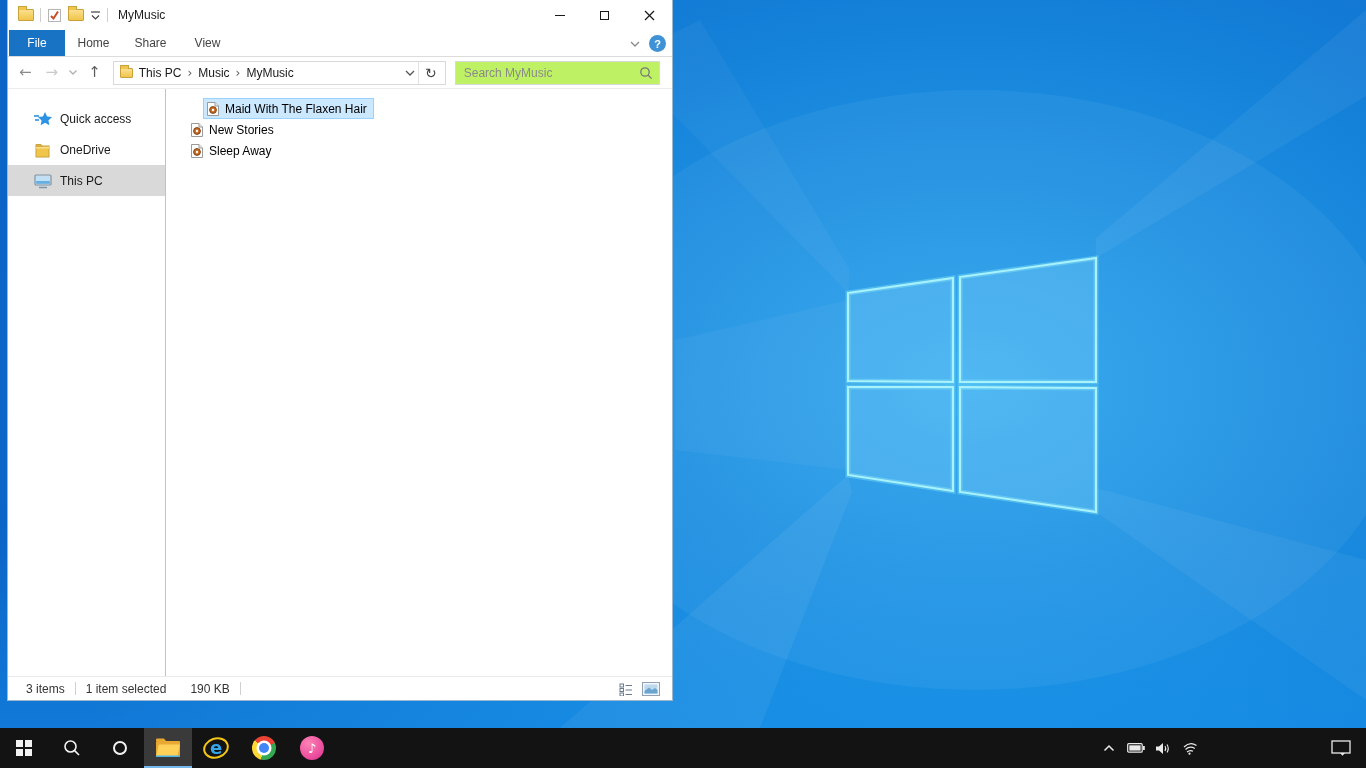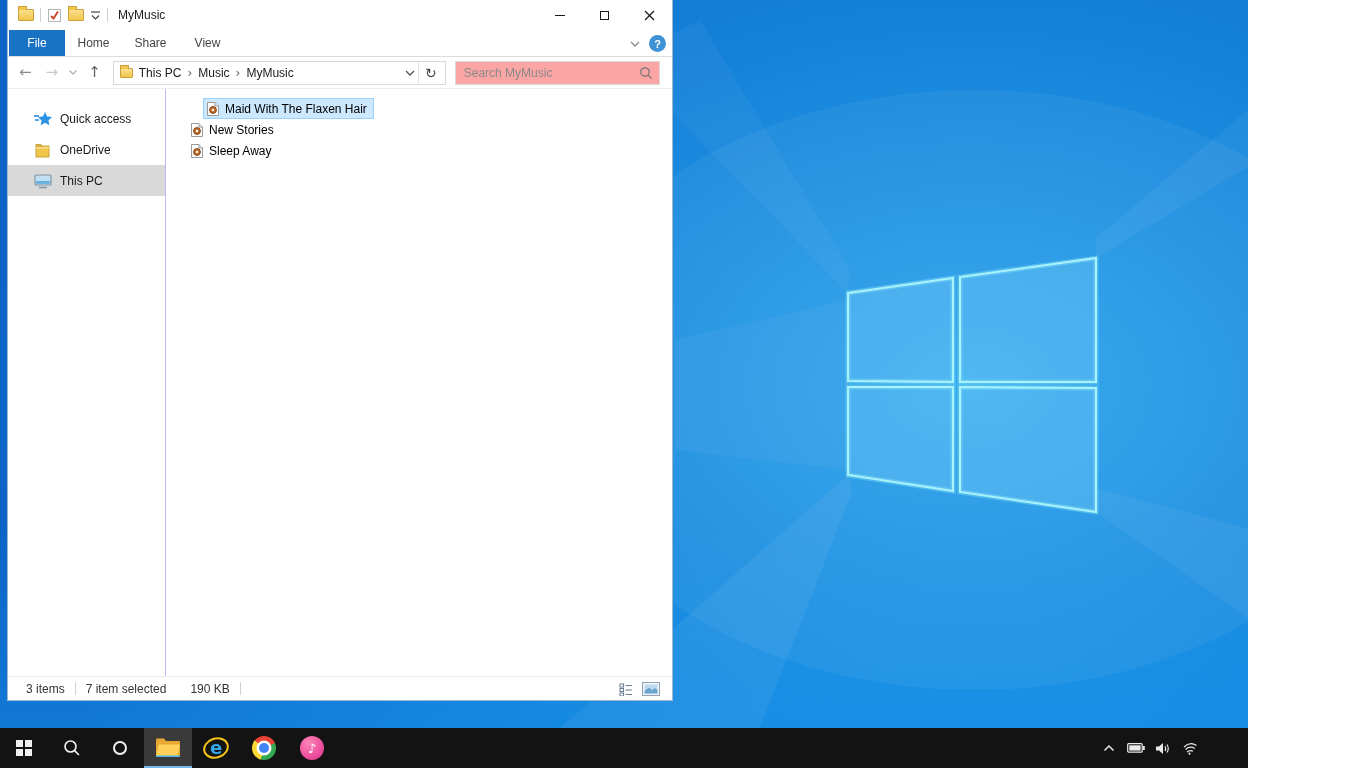--- a/index.html
+++ b/index.html
@@ -1,19 +1,19 @@
 <!DOCTYPE html>
 <html><head>
 <meta charset="utf-8">
 <style>
   * { margin:0; padding:0; box-sizing:border-box; }
   html,body { width:1366px; height:768px; overflow:hidden; }
   body { font-family:"Liberation Sans","DejaVu Sans",sans-serif; font-size:12px; color:#1a1a1a; }
 
-  .desktop { position:relative; width:1248px; height:768px; overflow:hidden; background:#0d64c8; }
+  .desktop { position:relative; width:1366px; height:768px; overflow:hidden; background:#0d64c8; }
 
   
   .wallpaper { position:absolute; left:0; top:0; width:1366px; height:728px;
     background:
       linear-gradient(to bottom, rgba(0,0,0,0) 72%, rgba(30,170,255,0.30) 100%),
       radial-gradient(ellipse 1000px 680px at 71% 53%, #2ea6ee 0%, #1583da 52%, #0c64c6 100%);
   }
   .wallpaper svg { position:absolute; left:0; top:0; }
 
   
@@ -45,21 +45,21 @@
   .nav-fwd  { color:#c9c9c9; margin-right:10px; }
   .nav-up   { color:#5c5c5c; margin:0 6px 0 10px; }
 
   .addressbar { margin-left:6px; width:333px; height:24px; border:1px solid #d9d9d9; display:flex; align-items:center; padding:0 4px 0 6px; background:#fff; }
   .crumb { padding:0 6px; color:#1a1a1a; cursor:default; }
   .crumb-sep { color:#5a5a5a; font-family:"DejaVu Sans",sans-serif; font-size:12px; }
   .addr-spacer { flex:1; }
   .addr-sep { width:1px; height:22px; background:#e3e3e3; margin:0 2px; }
   .refresh-glyph { font-family:"DejaVu Sans",sans-serif; font-size:14px; color:#444; padding:0 4px; }
 
-  .searchbox { margin-left:9px; width:205px; height:24px; border:1px solid #d9d9d9; display:flex; align-items:center; padding:0 6px 0 8px; background:#fca5a5; }
+  .searchbox { margin-left:9px; width:205px; height:24px; border:1px solid #d9d9d9; display:flex; align-items:center; padding:0 6px 0 8px; background:#bef264; }
   .searchbox input { border:none; outline:none; flex:1; font:12px "Liberation Sans",sans-serif; color:#333; background:transparent; }
   .searchbox input::placeholder { color:#8a8a8a; opacity:1; }
 
   .main { flex:1 1 auto; display:flex; overflow:hidden; }
   .sidebar { width:158px; flex:0 0 auto; border-right:1px solid #c4b5fd; padding-top:14px; }
   .side-item { height:31px; display:flex; align-items:center; padding-left:26px; gap:8px; cursor:default; }
   .side-item.selected { background:#d9d9d9; }
   .side-label { color:#1a1a1a; }
 
   .filelist { flex:1; padding:9px 0 0 21px; }
@@ -265,21 +265,21 @@
           </svg>
           <span class="file-name">Sleep Away</span>
         </div>
 
       </div>
     </div>
 
     <div class="statusbar">
       <span>3 items</span>
       <span class="status-sep"></span>
-      <span>7 item selected</span>
+      <span>1 item selected</span>
       <span class="status-size">190 KB</span>
       <span class="status-sep"></span>
       <div class="status-views">
         <svg class="mini-svg" width="14" height="13">
           <rect x="1" y="1" width="3.5" height="3" fill="none" stroke="#6b7d90"></rect>
           <rect x="1" y="5.5" width="3.5" height="3" fill="none" stroke="#6b7d90"></rect>
           <rect x="1" y="10" width="3.5" height="3" fill="none" stroke="#6b7d90"></rect>
           <line x1="6.5" y1="2.5" x2="13" y2="2.5" stroke="#6b7d90"></line>
           <line x1="6.5" y1="7" x2="13" y2="7" stroke="#6b7d90"></line>
           <line x1="6.5" y1="11.5" x2="13" y2="11.5" stroke="#6b7d90"></line>

